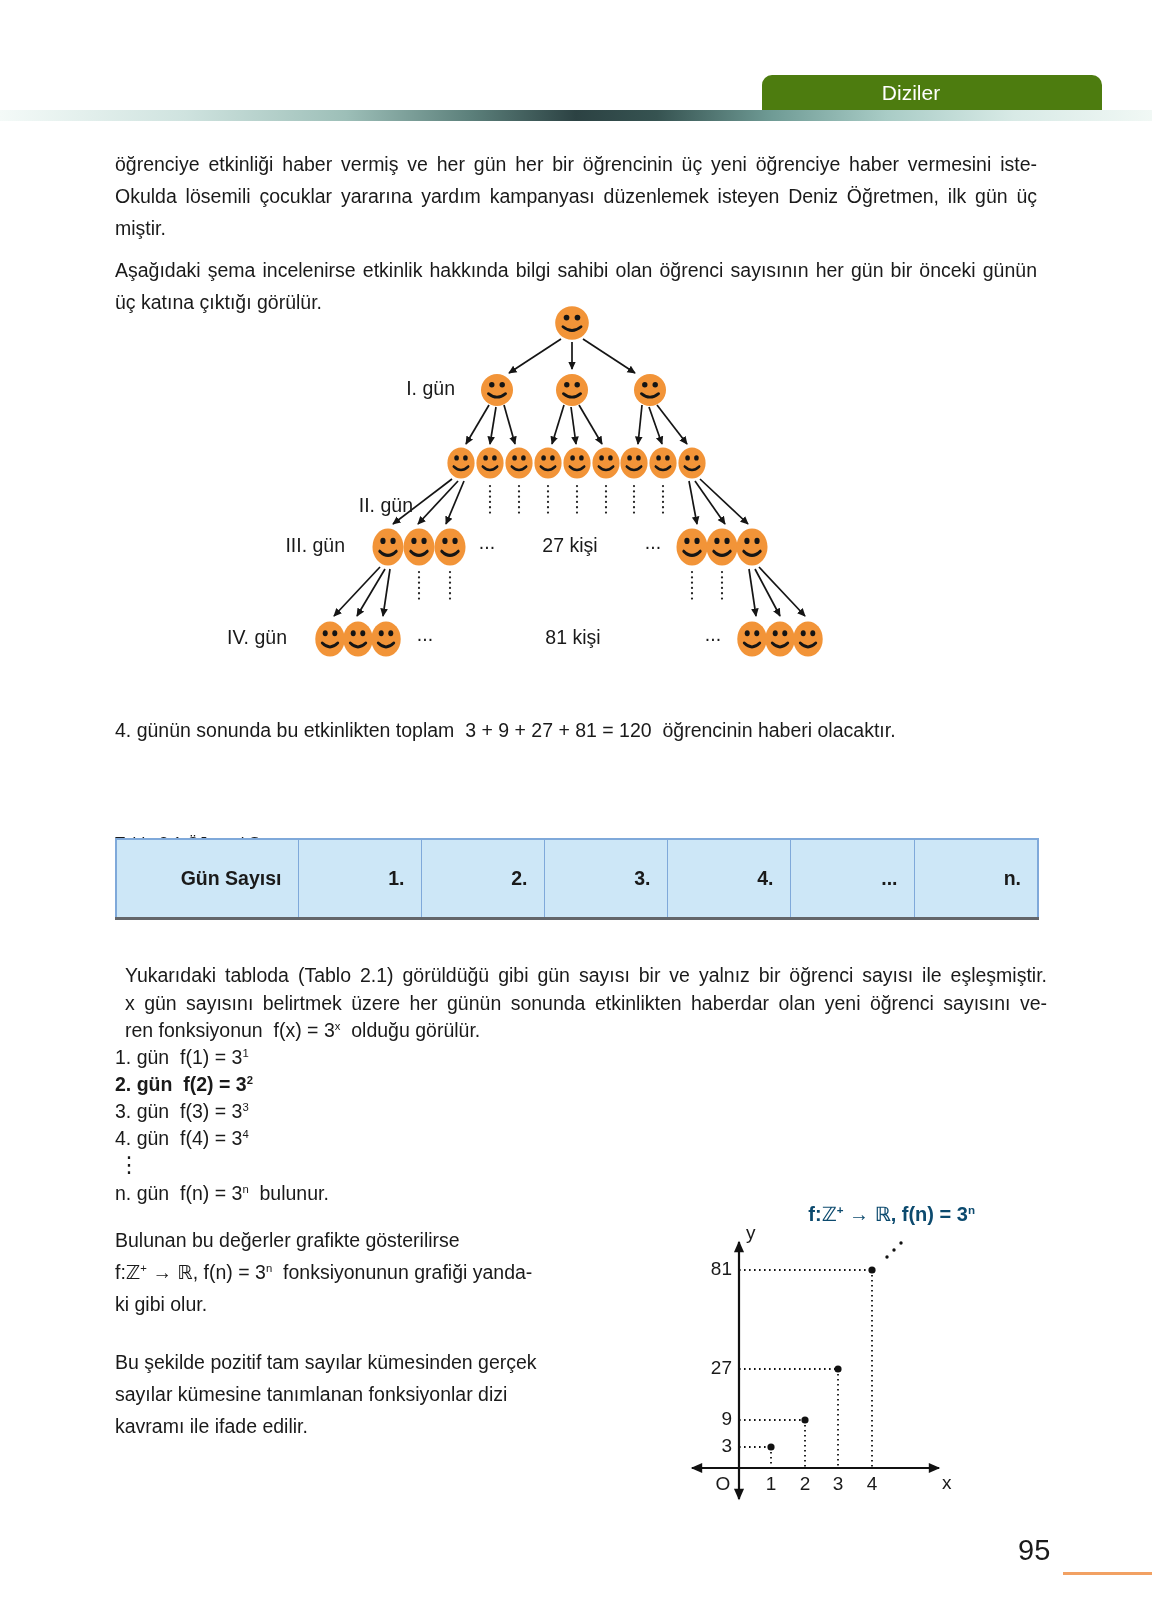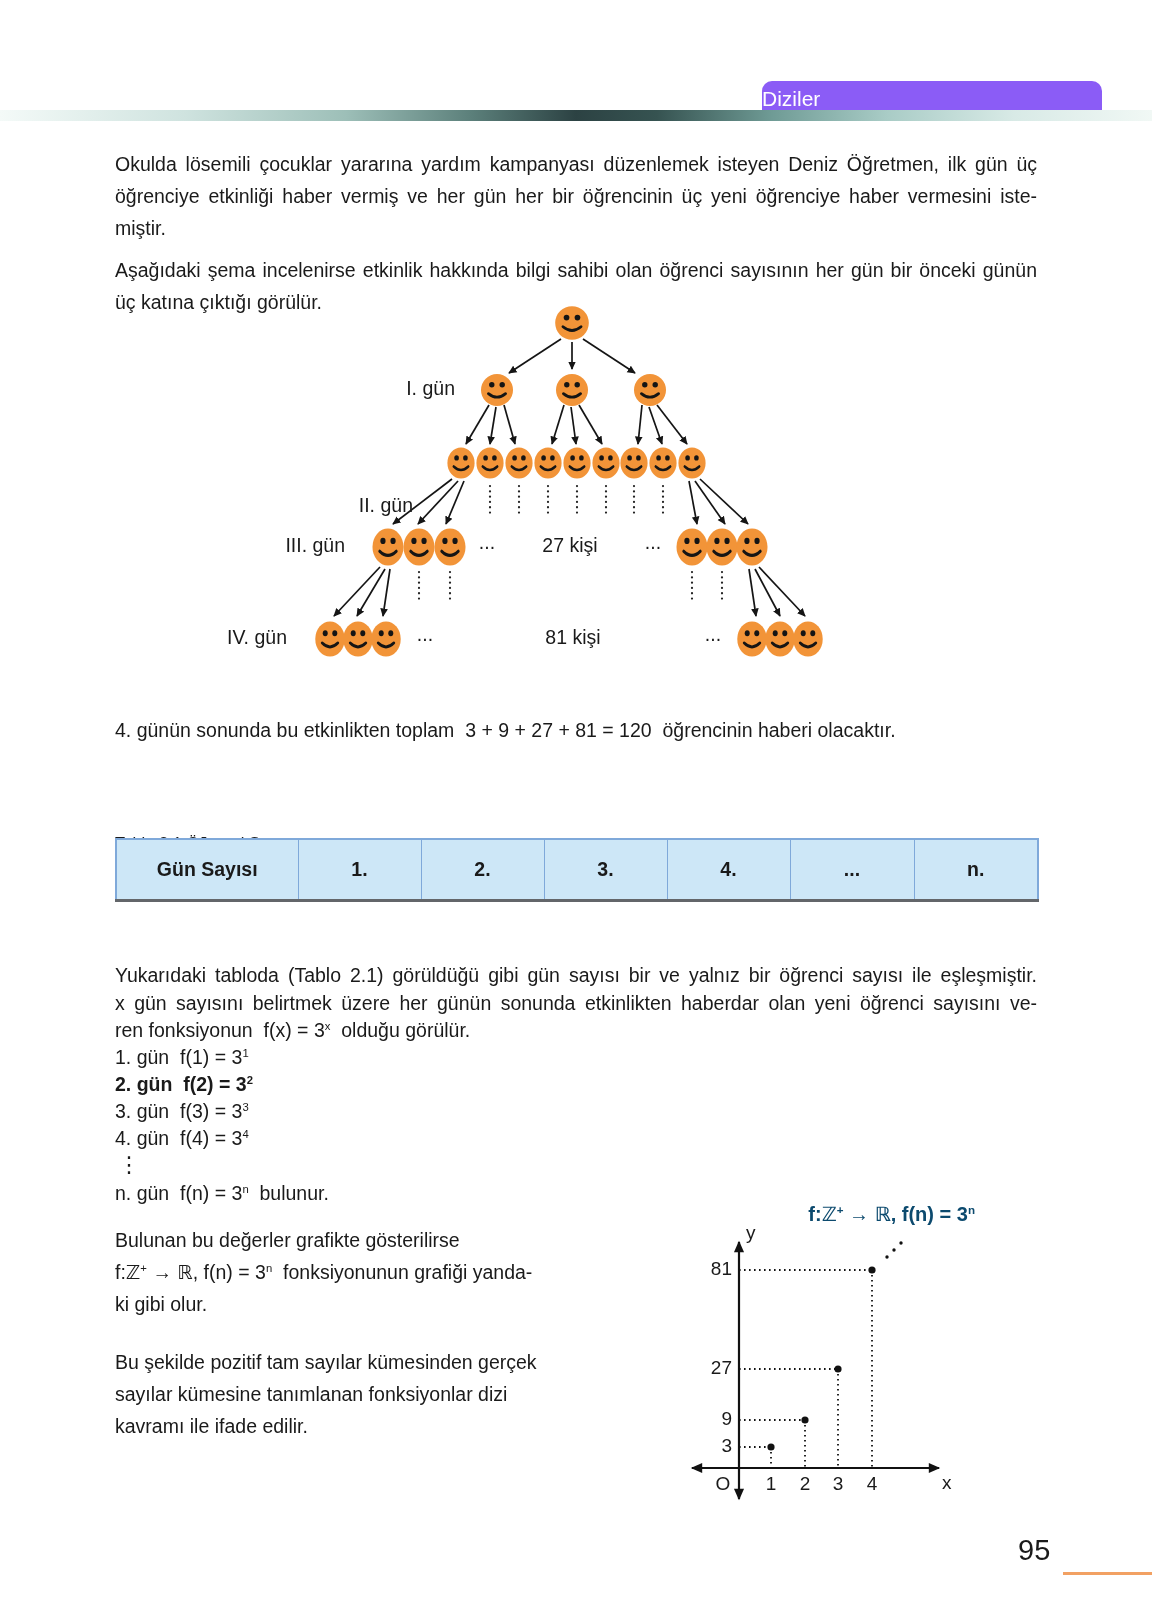--- a/index.html
+++ b/index.html
@@ -7,35 +7,35 @@
     width:1152px;height:1624px;position:relative;background:#ffffff;
     font-family:"Liberation Sans","DejaVu Sans",sans-serif;color:#1a1a1a;overflow:hidden;
   }
   .abs{position:absolute;}
   .line{margin:0;font-size:19.5px;line-height:32px;white-space:nowrap;}
   .wrapcol{width:922px;}
   .jl{white-space:normal;text-align:justify;text-align-last:justify;}
   sup{font-size:0.58em;line-height:0;vertical-align:7px;}
   
   .header-tab{
-    left:762px;top:81px;width:340px;height:36px;background:#8b5cf6;
+    left:762px;top:75px;width:340px;height:36px;background:#4d7c0f;
     border-radius:10px 10px 0 0;color:#ffffff;font-size:21px;line-height:36px;
-    text-align:left;padding-right:42px;box-sizing:border-box;
+    text-align:center;padding-right:42px;box-sizing:border-box;
   }
   .divider{
     left:0;top:110px;width:1152px;height:11px;
     background:linear-gradient(90deg,#f4faf8 0%,#cfe3df 16%,#9dbfb8 30%,#5b7f7a 41%,#2c4243 50%,#365351 57%,#6f9b95 67%,#a9ccc6 77%,#d8eae6 88%,#f1f8f5 100%);
   }
   
   .tree-label{position:absolute;font-size:19.5px;text-align:right;width:120px;}
   .tree-text{position:absolute;font-size:19.5px;text-align:center;}
   
   .tablo{border-collapse:collapse;table-layout:fixed;width:922px;
     border:2px solid #7FA9DA;border-bottom:3px solid #63666A;}
-  .tablo td{border:1.6px solid #7FA9DA;text-align:center;font-size:19.5px;padding:7px;}
+  .tablo td{border:1.6px solid #7FA9DA;text-align:right;font-size:19.5px;padding:16px;}
   .tablo .hrow td{background:#CDE7F7;height:45px;font-weight:bold;}
   .tablo .drow td{background:#ffffff;height:42px;}
   .caption{font-size:16.5px;margin-top:28px;}
   
   .gwrap{left:640px;top:1180px;width:360px;height:345px;}
   .gtick{position:absolute;font-size:19px;}
   .gylab{width:34px;text-align:right;}
   .gxlab{width:22px;text-align:center;}
   .gtitle{position:absolute;color:#0c4a6e;font-size:20px;font-weight:bold;white-space:nowrap;}
   .vdots{font-family:"DejaVu Sans",sans-serif;font-size:22px;letter-spacing:0;}
@@ -44,22 +44,22 @@
 </style>
 </head>
 <body>
 
 <div class="abs header-tab">
   <span>Diziler</span>
 </div>
 <div class="abs divider"></div>
 
 <div class="abs wrapcol" style="left:115px;top:148px;">
+  <p class="line jl">öğrenciye etkinliği haber vermiş ve her gün her bir öğrencinin üç yeni öğrenciye haber vermesini iste-</p>
   <p class="line jl">Okulda lösemili çocuklar yararına yardım kampanyası düzenlemek isteyen Deniz Öğretmen, ilk gün üç</p>
-  <p class="line jl">öğrenciye etkinliği haber vermiş ve her gün her bir öğrencinin üç yeni öğrenciye haber vermesini iste-</p>
   <p class="line">miştir.</p>
 </div>
 
 <div class="abs wrapcol" style="left:115px;top:254px;">
   <p class="line jl">Aşağıdaki şema incelenirse etkinlik hakkında bilgi sahibi olan öğrenci sayısının her gün bir önceki günün</p>
   <p class="line">üç katına çıktığı görülür.</p>
 </div>
 
 <div class="abs" style="left:0;top:300px;width:1152px;height:370px;">
   <svg width="1152" height="370">
@@ -183,21 +183,21 @@
     <td>1.</td>
     <td>2.</td>
     <td>3.</td>
     <td>4.</td>
     <td>...</td>
     <td>n.</td>
   </tr>
   </tbody>
 </table>
 
-<div class="abs wrapcol" style="left:115px;top:962px;">
+<div class="abs wrapcol" style="left:125px;top:962px;">
   <p class="line jl" style="line-height:27.5px;">Yukarıdaki tabloda (Tablo 2.1) görüldüğü gibi gün sayısı bir ve yalnız bir öğrenci sayısı ile eşleşmiştir.</p>
   <p class="line jl" style="line-height:27.5px;">x gün sayısını belirtmek üzere her günün sonunda etkinlikten haberdar olan yeni öğrenci sayısını ve-</p>
   <p class="line" style="line-height:27.5px;"><span>ren fonksiyonun &nbsp;f(x) = 3</span><sup>x</sup><span> &nbsp;olduğu görülür.</span></p>
 </div>
 
 <div class="abs" style="left:115px;top:1044px;">
   <p class="line" style="line-height:27px;"><span>1. gün &nbsp;f(1) = 3</span><sup>1</sup></p>
   <p class="line" style="line-height:27px;font-weight:bold;"><span>2. gün &nbsp;f(2) = 3</span><sup>2</sup></p>
   <p class="line" style="line-height:27px;"><span>3. gün &nbsp;f(3) = 3</span><sup>3</sup></p>
   <p class="line" style="line-height:27px;"><span>4. gün &nbsp;f(4) = 3</span><sup>4</sup></p>

